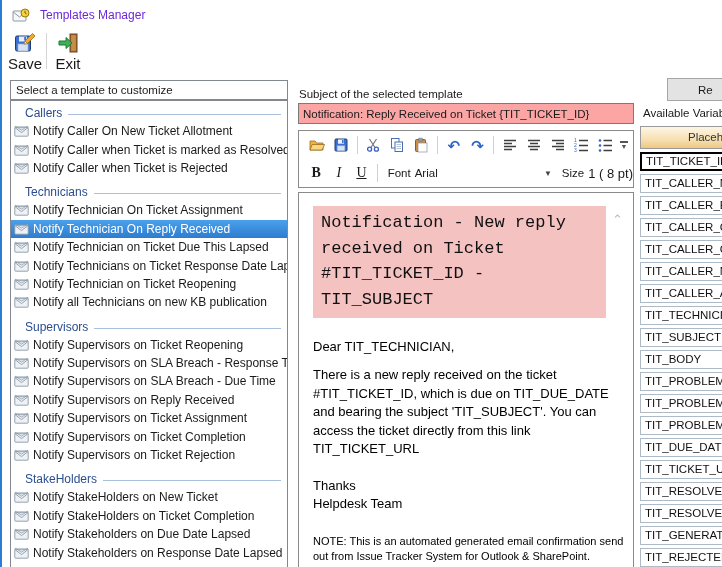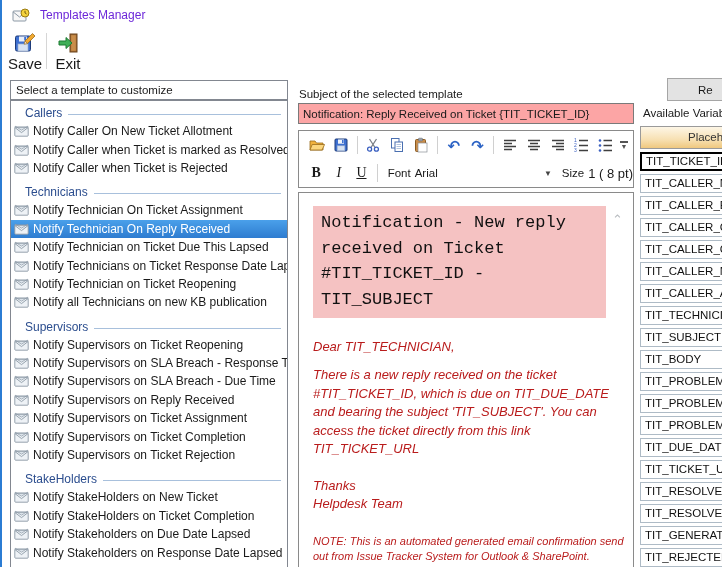--- a/index.html
+++ b/index.html
@@ -49,21 +49,21 @@
   .undo-glyph { font-size:15px; color:#2b62c4; font-weight:bold; line-height:1; }
   .overflow-btn { margin-left:auto; margin-right:2px; width:14px; height:16px; display:flex; flex-direction:column; align-items:center; justify-content:center; color:#555; cursor:default; }
   .overflow-btn .bar { width:8px; height:1.5px; background:#555; margin-bottom:1px; }
   .overflow-btn .arr { font-size:7px; line-height:5px; }
 
   
   .editor { position:absolute; left:296px; top:192px; width:336px; height:375px; border:1px solid #8a8a8a; border-bottom:none; background:#fff; overflow:hidden; }
   .scroll-chevron { position:absolute; top:20px; right:10px; color:#b9bdc1; font-size:13px; line-height:1; }
   .editor-content { padding:13px 24px 0 14px; }
   .e-heading { background:#f5c2c2; font-size:17px; line-height:1.5; padding:4px 8px 6px 8px; color:#101010; width:293px;font-family:Liberation Mono, monospace; }
-  .e-body { font-style:italic; font-size:13px; line-height:1.42; color:#b91c1c; width:312px; }
+  .e-body { font-size:13px; line-height:1.42; color:#000000; width:312px; }
   .e-salutation { margin-top:20px; }
   .e-paragraph { margin-top:10px; }
   .e-signoff { margin-top:18px; }
   .e-note { margin-top:20px; font-size:11px; line-height:1.4; }
 
   
   .reset-btn { position:absolute; left:665px; top:78px; width:130px; height:23px; background:#e3e3e3; border:1px solid #a5a5a5; font-size:11.5px; text-align:left; padding-left:30px; font-family:inherit; color:#1a1a1a; }
   .vars-label { position:absolute; left:641px; top:107px; font-size:11.5px; white-space:nowrap; }
   .vars-table { position:absolute; left:638px; top:126px; width:160px; }
   .vars-header { height:23px; background:linear-gradient(#fdf6e6,#f7e0b2 60%,#efc87f); border:1px solid #9a9a9a; font-size:11.5px; color:#333; line-height:21px; padding-left:47px; white-space:nowrap; }

